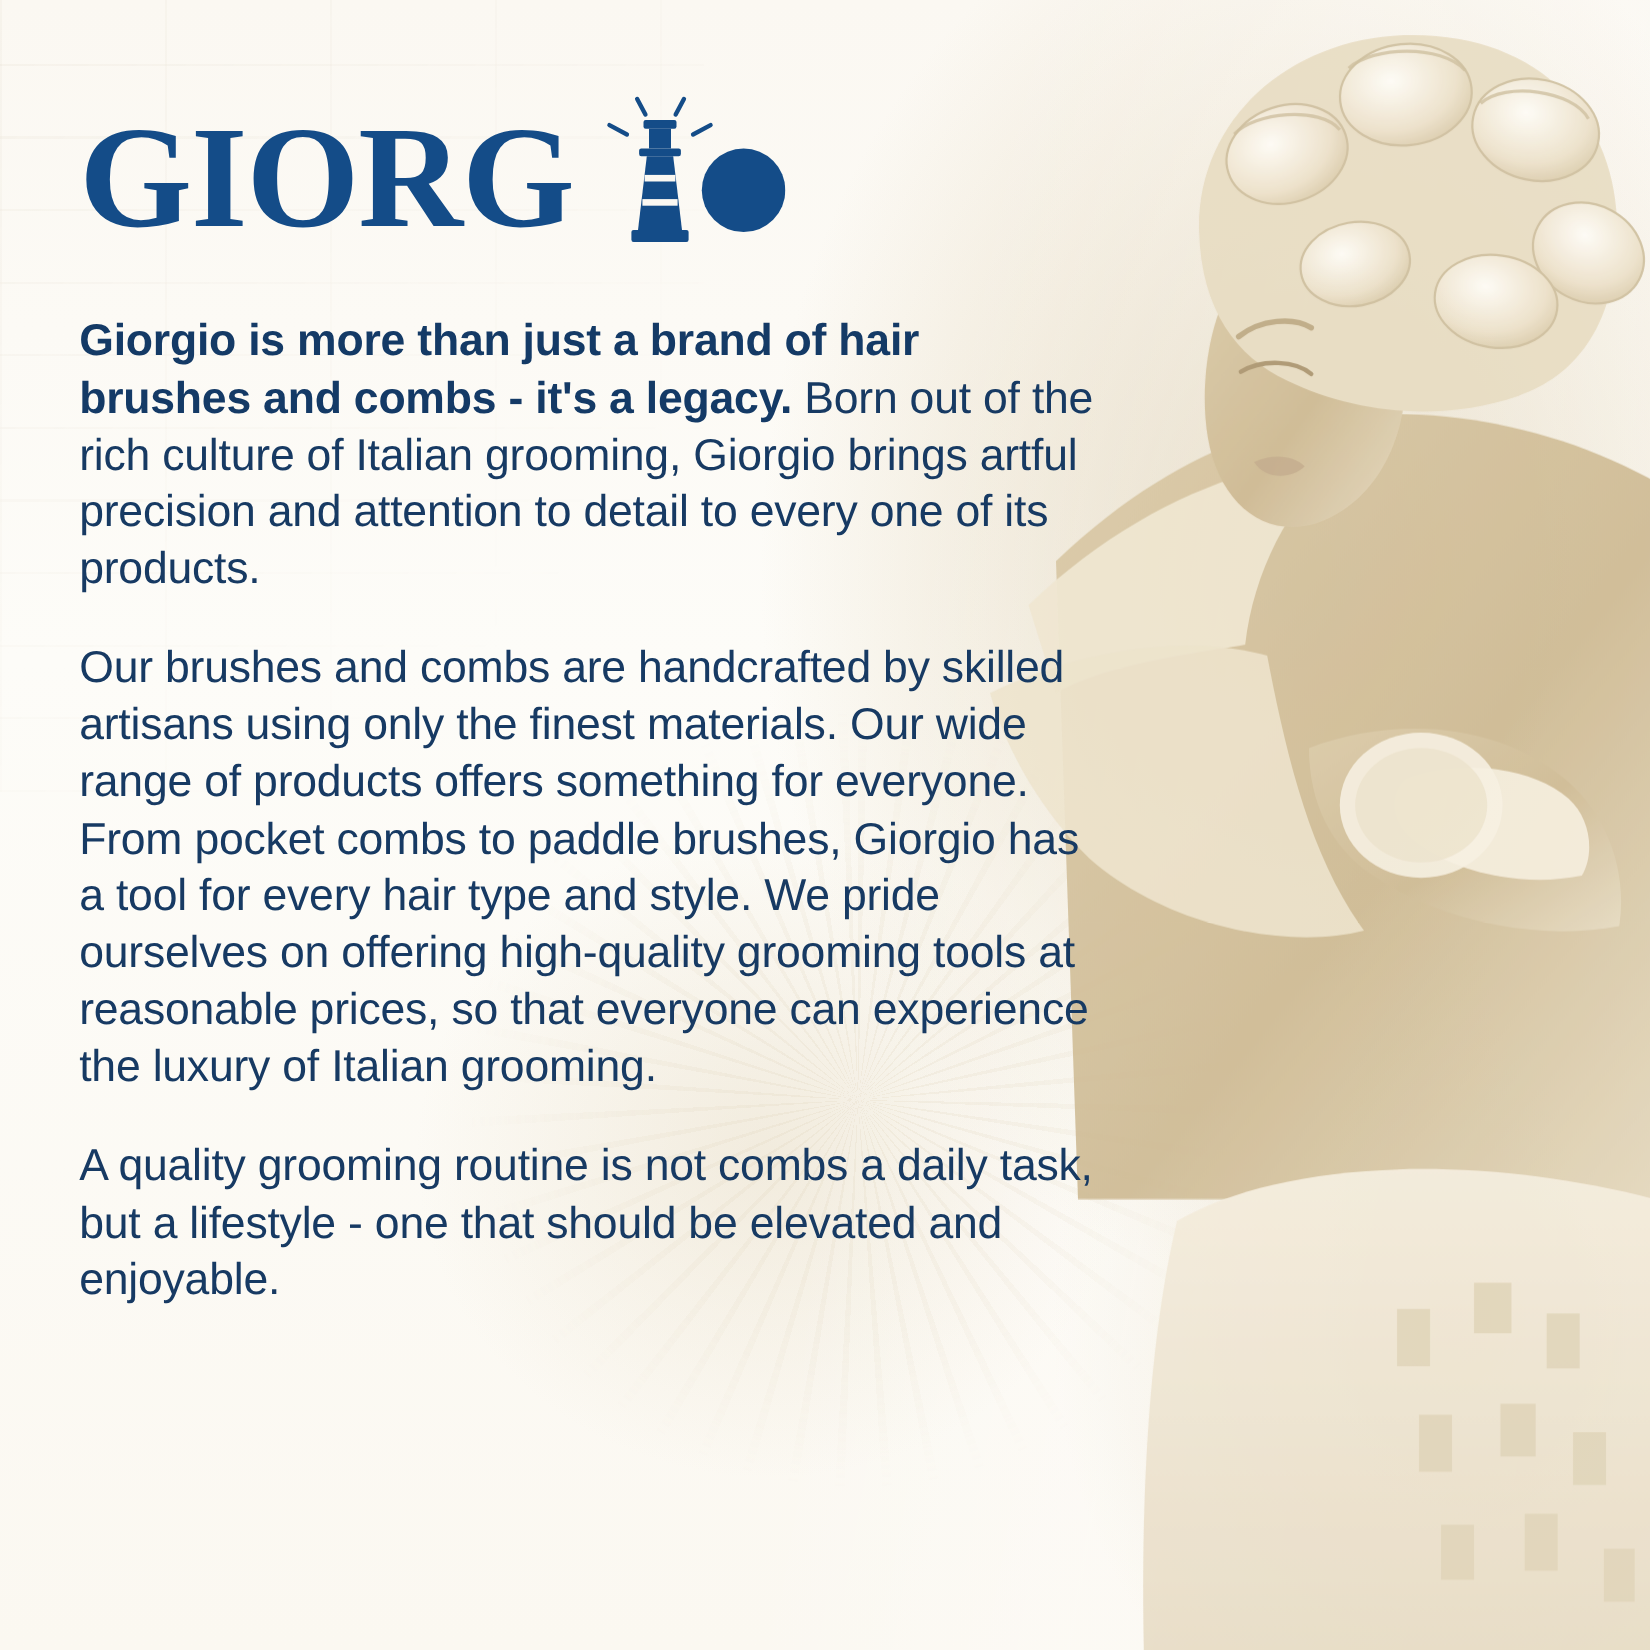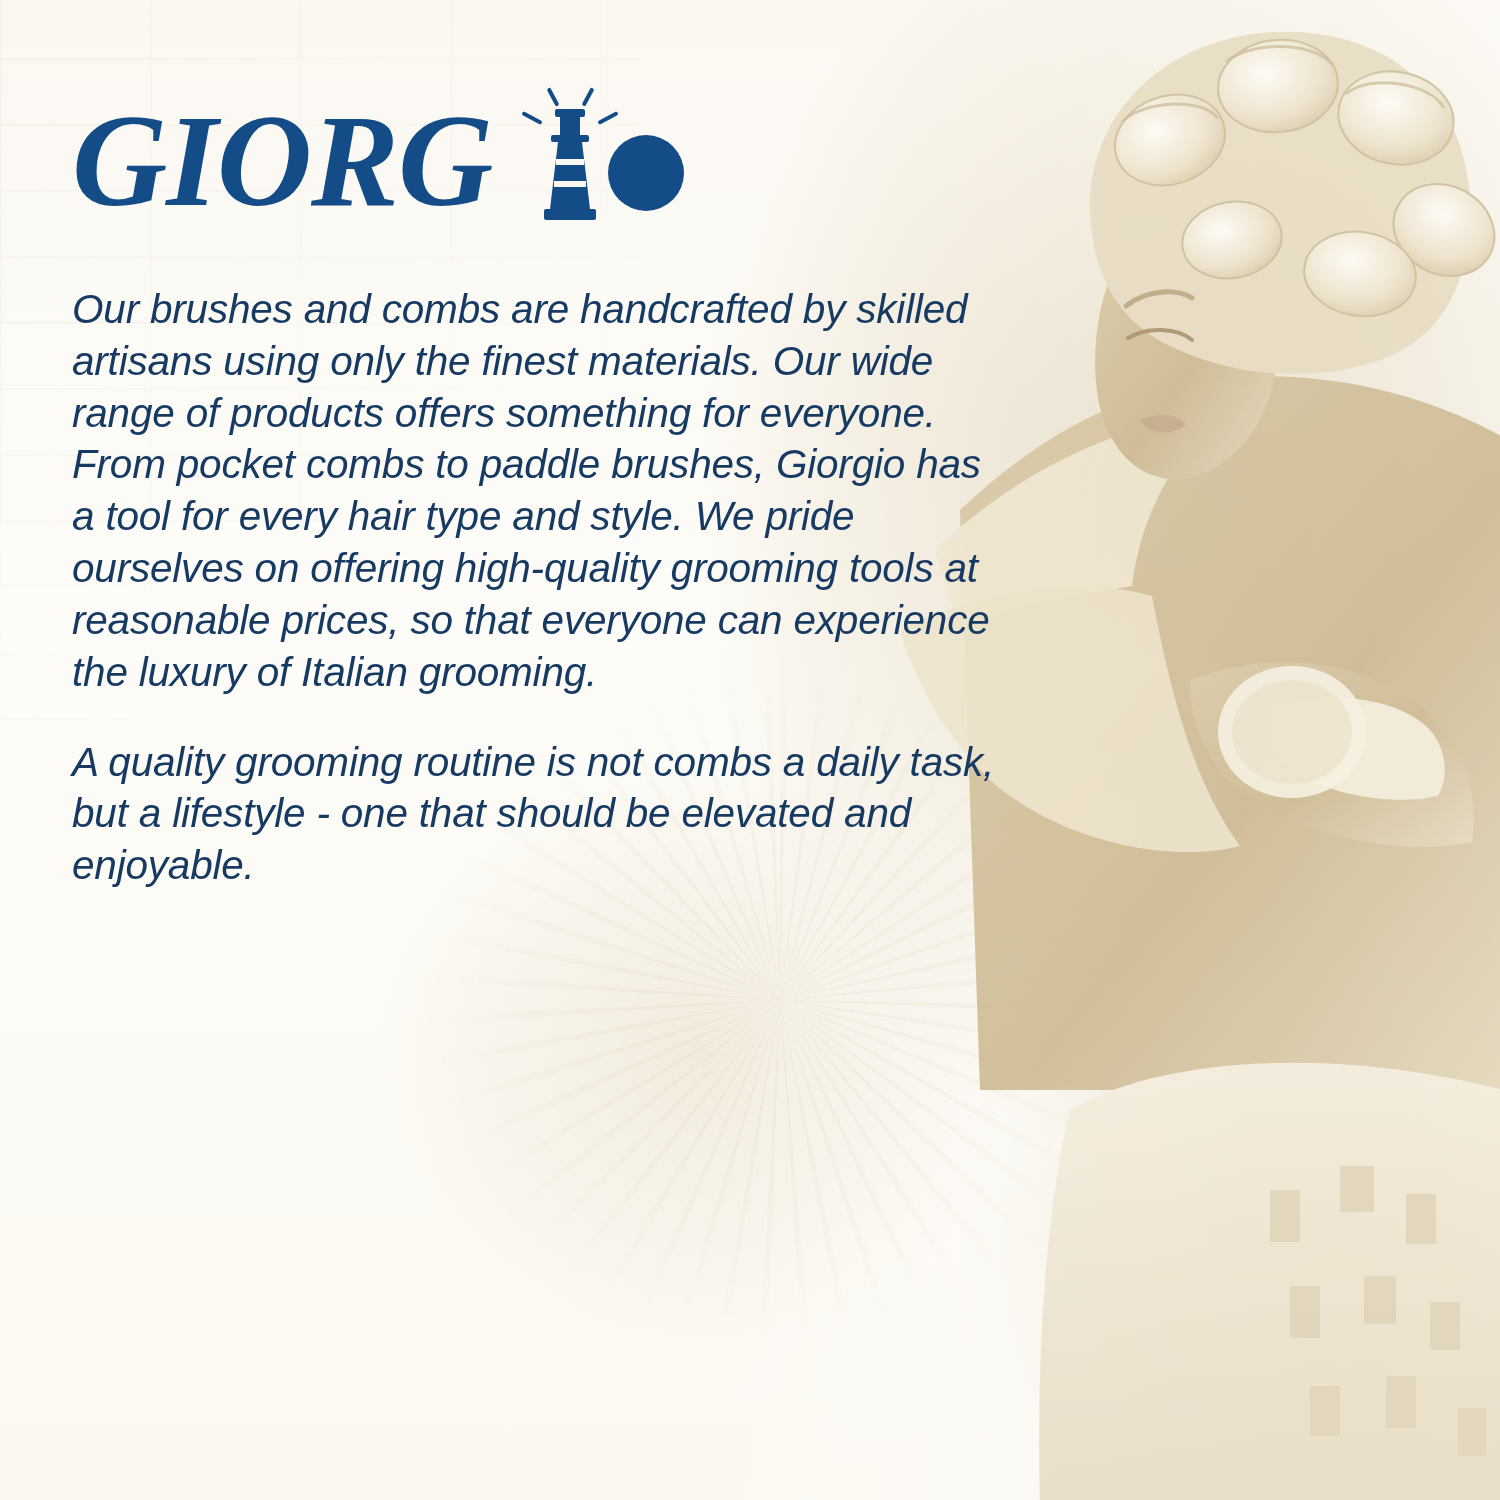--- a/index.html
+++ b/index.html
@@ -13,21 +13,20 @@
     background: #fdfbf7;
     overflow: hidden;
   }
 
   .canvas {
     position: relative;
     width: 1500px;
     height: 1500px;
     overflow: hidden;
     background: #fefdfa;
-    font-style: italic;
   }
 
   
   .bg-wash {
     position: absolute;
     inset: 0;
     background:
       linear-gradient(100deg, rgba(255,255,255,0.0) 0%, rgba(255,255,255,0.0) 52%, rgba(255,255,255,0.25) 70%, rgba(255,255,255,0.0) 100%),
       radial-gradient(ellipse 680px 900px at 1180px 520px, rgba(206,186,146,0.55) 0%, rgba(224,209,178,0.30) 45%, rgba(255,255,255,0) 72%),
       radial-gradient(ellipse 520px 620px at 1320px 1200px, rgba(214,197,161,0.45) 0%, rgba(255,255,255,0) 70%),
@@ -228,18 +227,21 @@
             <rect x="62" y="78" width="28" height="6" fill="#fbf8f2"></rect>
             <rect x="60" y="100" width="32" height="6" fill="#fbf8f2"></rect>
 
             <circle cx="152" cy="92" r="38"></circle>
           </g>
         </svg>
       </span>
     </div>
 
     <div class="copy">
+      <p>
+        <span class="lead-bold">Giorgio is more than just a brand of hair brushes and combs - it's a legacy.</span><span> Born out of the rich culture of Italian grooming, Giorgio brings artful precision and attention to detail to every one of its products.</span>
+      </p>
       <p>Our brushes and combs are handcrafted by skilled artisans using only the finest materials. Our wide range of products offers something for everyone. From pocket combs to paddle brushes, Giorgio has a tool for every hair type and style. We pride ourselves on offering high-quality grooming tools at reasonable prices, so that everyone can experience the luxury of Italian grooming.</p>
       <p>A quality grooming routine is not combs a daily task, but a lifestyle - one that should be elevated and enjoyable.</p>
     </div>
 
   </div>
 </div>
 
 </body></html>

